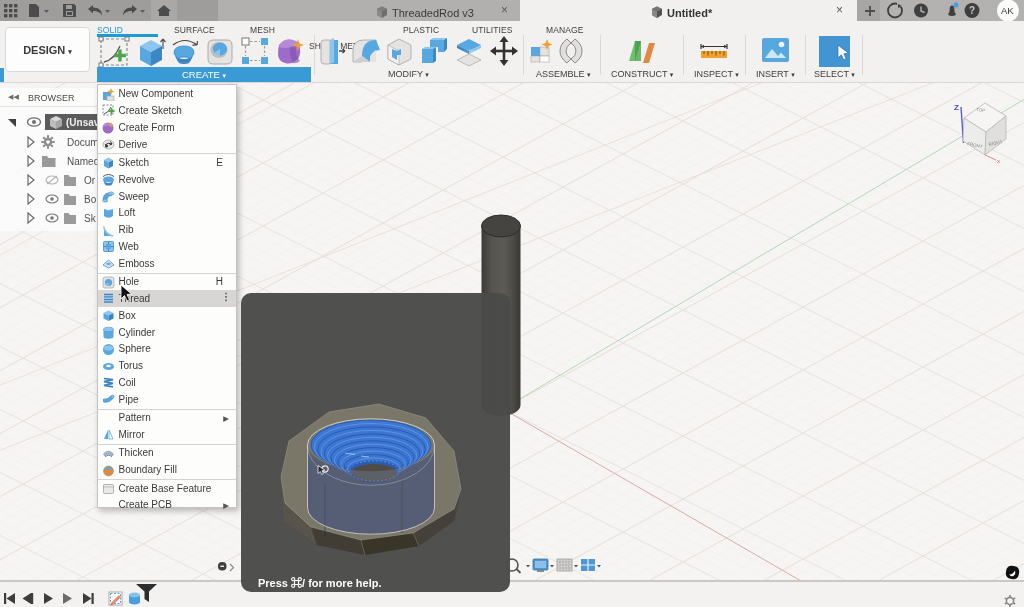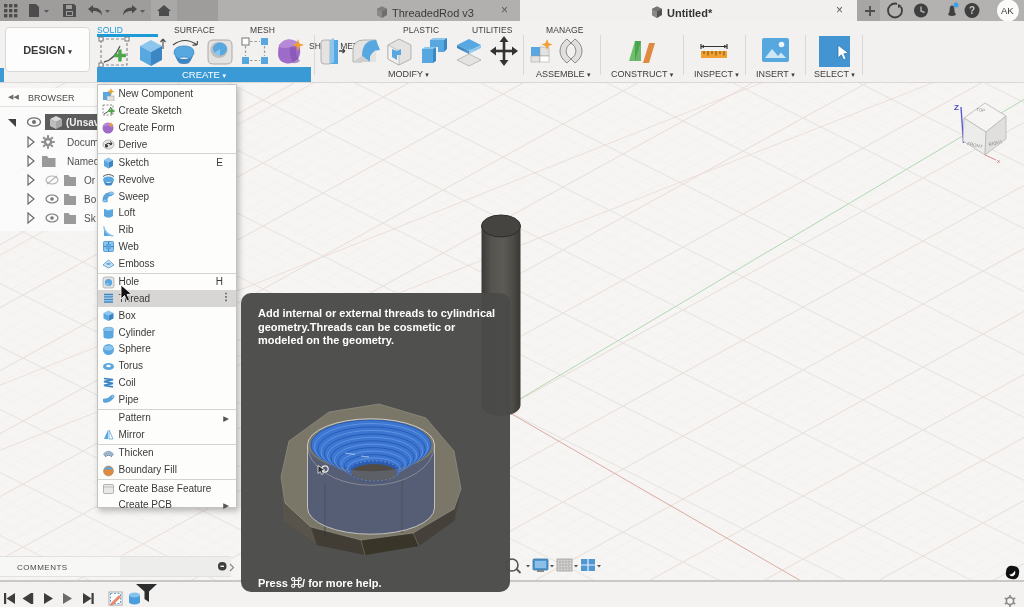--- a/index.html
+++ b/index.html
@@ -704,24 +704,20 @@
 <span class="lbl">Create Base Feature</span>
 </div>
 <div class="mi" style="top:411.8px;">
 <span class="lbl">Create PCB</span>
 <span class="sc" style="font-size:7.5px;color:#555;top:4.5px;right:7px;">▶</span>
 </div>
 <svg class="abs" style="left:21px;top:199px" width="16" height="20">
         <path d="M2 1 L2 15 L5.5 11.5 L8 17 L10.5 15.8 L8 10.5 L12.5 10 Z" fill="#111" stroke="#fff" stroke-width="0.8"></path>
       </svg>
     </div>
-<div id="commentsbar">
-      <div style="position:absolute;left:120px;top:0;width:111px;height:19px;background:#ededec;"></div>
-      <span style="position:absolute;left:17px;top:6px;">COMMENTS</span>
-    </div>
 <div id="bottomstrip"></div>
 <svg class="abs" style="left:500px;top:556px" width="130" height="22">
 <circle cx="12" cy="9" r="6" fill="none" stroke="#555" stroke-width="1.6"></circle>
       <path d="M16.5 13 l4 4" stroke="#555" stroke-width="1.8"></path>
 <path d="M26 9 l4 0 -2 2.5 z" fill="#555"></path>
 <rect x="33" y="3" width="15" height="11" rx="1" fill="#4e97d0" stroke="#35719e" stroke-width="0.8"></rect>
       <rect x="35" y="5" width="11" height="7" fill="#8cc0e8"></rect>
       <rect x="37" y="14" width="7" height="2" fill="#888"></rect>
       <path d="M50 9 l4 0 -2 2.5 z" fill="#555"></path>
 <rect x="57" y="3" width="15" height="12" fill="#d8d7d5" stroke="#999" stroke-width="0.8"></rect>
@@ -821,21 +817,20 @@
  <path d="M66.5,152 A63,40 0 0 0 193.5,152" fill="none" stroke="#d8d8d6" stroke-width="0.8" opacity="0.45"></path>
  <path d="M66.5,152 L66.5,215 A63,26 0 0 0 193.5,215 L193.5,152" fill="none" stroke="#d8d8d6" stroke-width="1" opacity="0.8"></path>
 
  <g transform="translate(76,172)">
             <circle cx="8" cy="4" r="3.2" fill="none" stroke="#e8e8e8" stroke-width="1.2"></circle>
             <path d="M1 0.5 l0 8 2.3 -2 1.3 3 1.8 -0.8 -1.3 -3 2.8 -0.5 z" fill="#2a2a2a" stroke="#fff" stroke-width="0.7"></path>
           </g>
 </g>
 </svg>
 
-<p style="position:absolute;left:17px;top:14px;">Add internal or external threads to cylindrical<br>geometry.Threads can be cosmetic or<br>modeled on the geometry.</p>
 <p style="position:absolute;left:17px;top:284px;">Press <svg width="11" height="11" style="vertical-align:-1px">
           <path d="M3.5 3.5 h4 M3.5 7.5 h4 M3.5 3.5 v4 M7.5 3.5 v4" stroke="#fff" stroke-width="1.2"></path>
           <circle cx="2.2" cy="2.2" r="1.6" fill="none" stroke="#fff" stroke-width="1.1"></circle>
           <circle cx="8.8" cy="2.2" r="1.6" fill="none" stroke="#fff" stroke-width="1.1"></circle>
           <circle cx="2.2" cy="8.8" r="1.6" fill="none" stroke="#fff" stroke-width="1.1"></circle>
           <circle cx="8.8" cy="8.8" r="1.6" fill="none" stroke="#fff" stroke-width="1.1"></circle>
         </svg>/ for more help.</p>
 </div>
   </div>
 </body></html>

